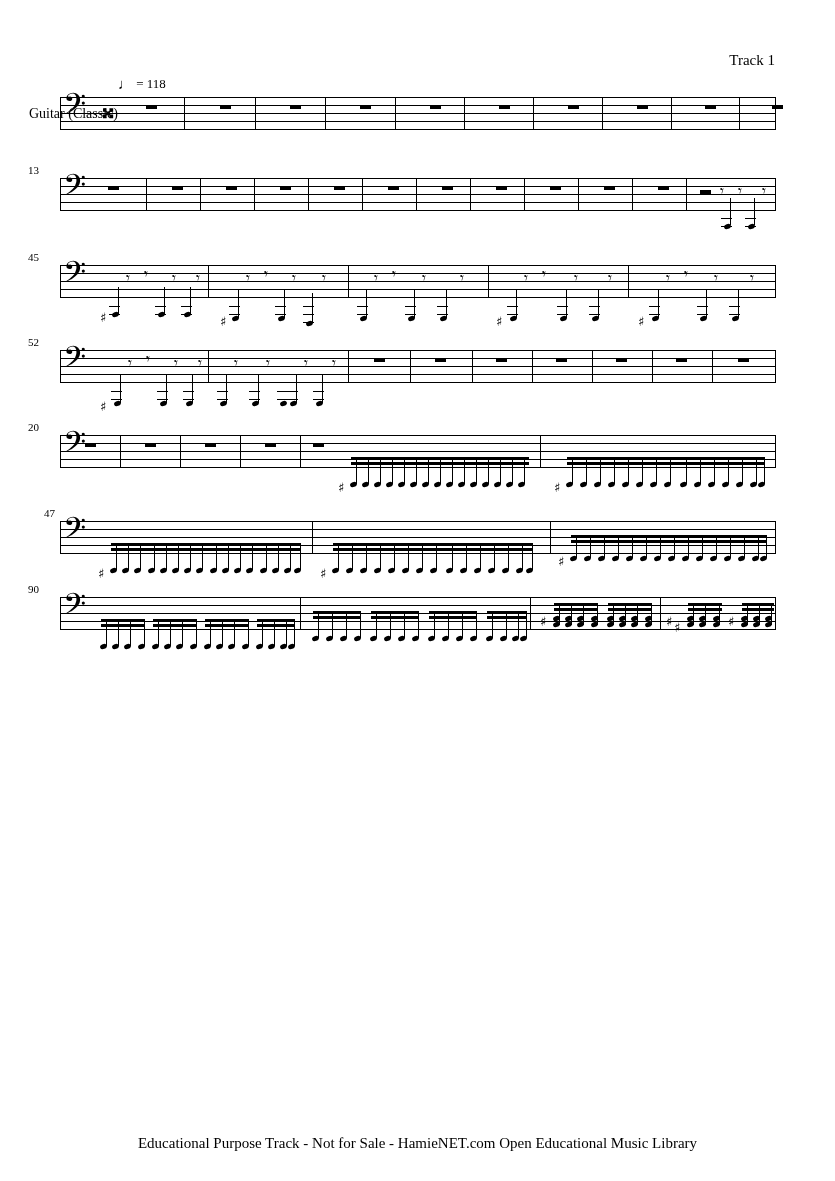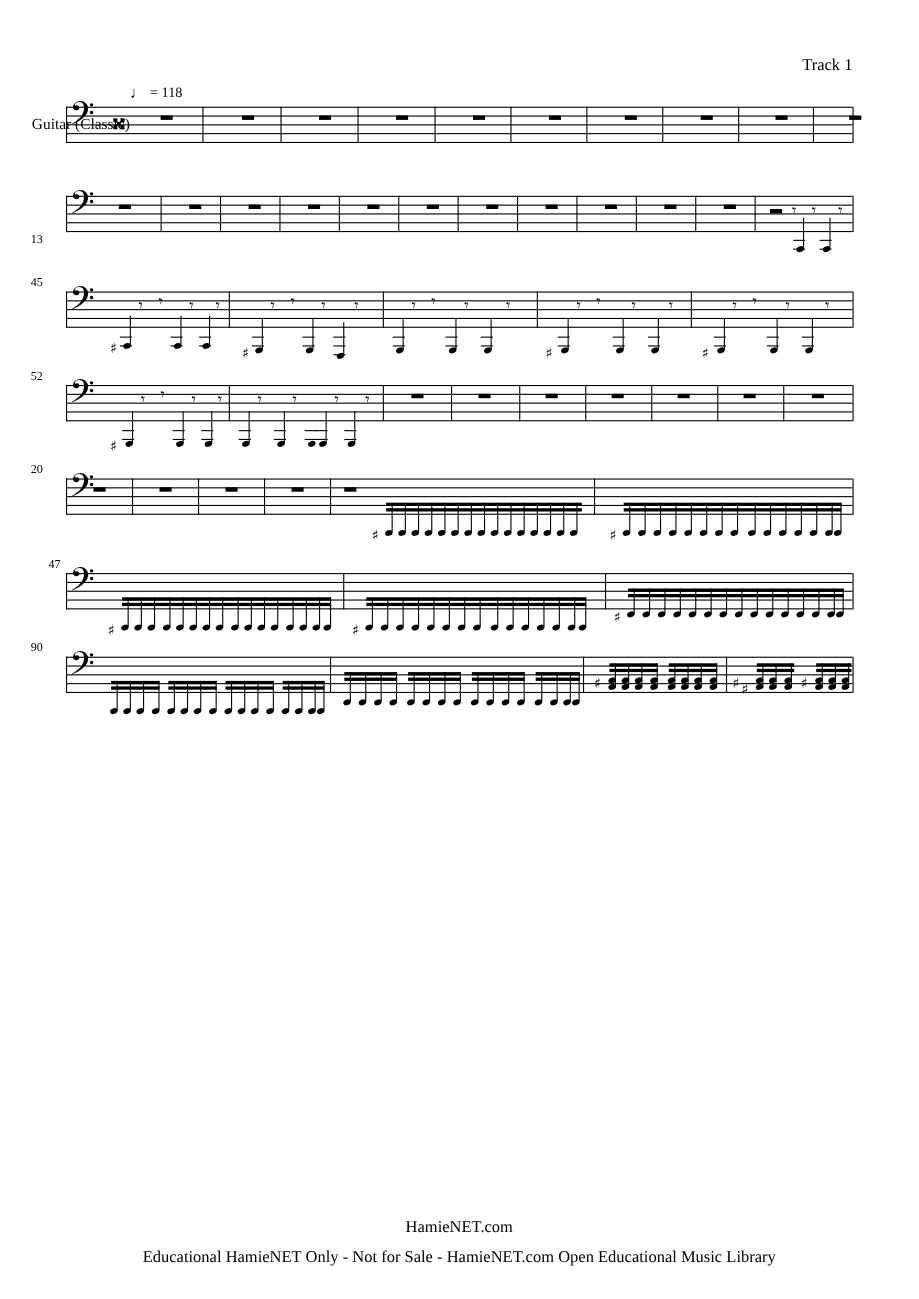--- a/index.html
+++ b/index.html
@@ -214,21 +214,21 @@
       <div class="barline" style="left:542px;"></div>
       <div class="rest-whole" style="left:577px;"></div>
       <div class="barline" style="left:611px;"></div>
       <div class="rest-whole" style="left:645px;"></div>
       <div class="barline" style="left:679px;"></div>
       <div class="rest-whole" style="left:712px;"></div>
       <div class="barline end" style="left:715px;"></div>
     </div>
   </div>
 
-  <div class="measure-number" style="top:164px;left:28px;margin-top:48px;">13</div>
+  <div class="measure-number" style="top:164px;left:28px;">13</div>
   <div class="system" style="top:178px;">
     <div class="staff">
       <div class="line l1"></div>
       <div class="line l2"></div>
       <div class="line l3"></div>
       <div class="line l4"></div>
       <div class="line l5"></div>
 
       <div class="clef" style="left:3px;">𝄢</div>
       <div class="barline" style="left:0px;"></div>
@@ -821,16 +821,15 @@
       <div class="stem" style="left:687px;top:6px;height:22px;"></div>
       <div class="note" style="left:693px;top:19px;"></div>
       <div class="note" style="left:693px;top:25px;"></div>
       <div class="stem" style="left:699px;top:6px;height:22px;"></div>
       <div class="note" style="left:705px;top:19px;"></div>
       <div class="note" style="left:705px;top:25px;"></div>
       <div class="stem" style="left:711px;top:6px;height:22px;"></div>
     </div>
   </div>
 
-  <div class="footer-site">HamieNET.com</div>
-  <div class="footer-note">Educational HamieNET Only - Not for Sale - HamieNET.com Open Educational Music Library</div>
+  <div class="footer-note">Educational Purpose Track - Not for Sale - HamieNET.com Open Educational Music Library</div>
 
 </div>
 
 </body></html>

